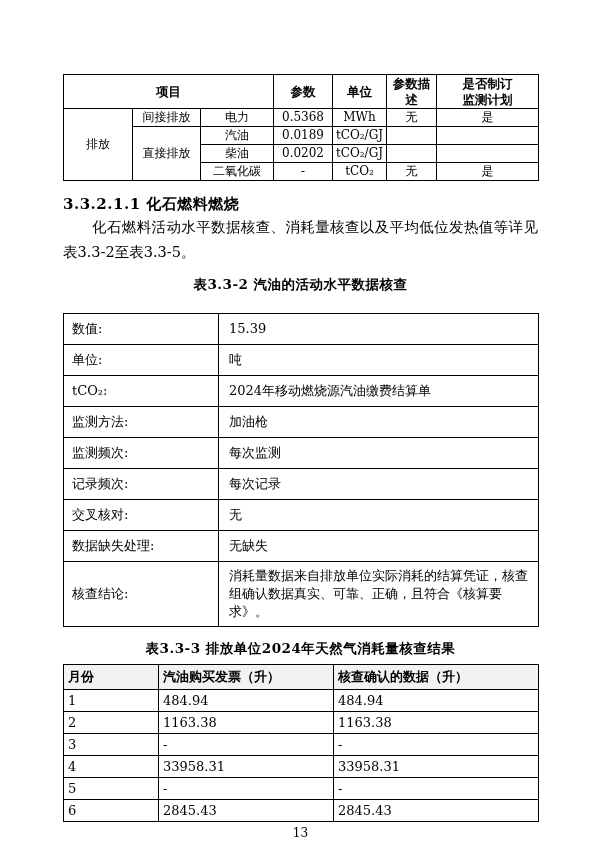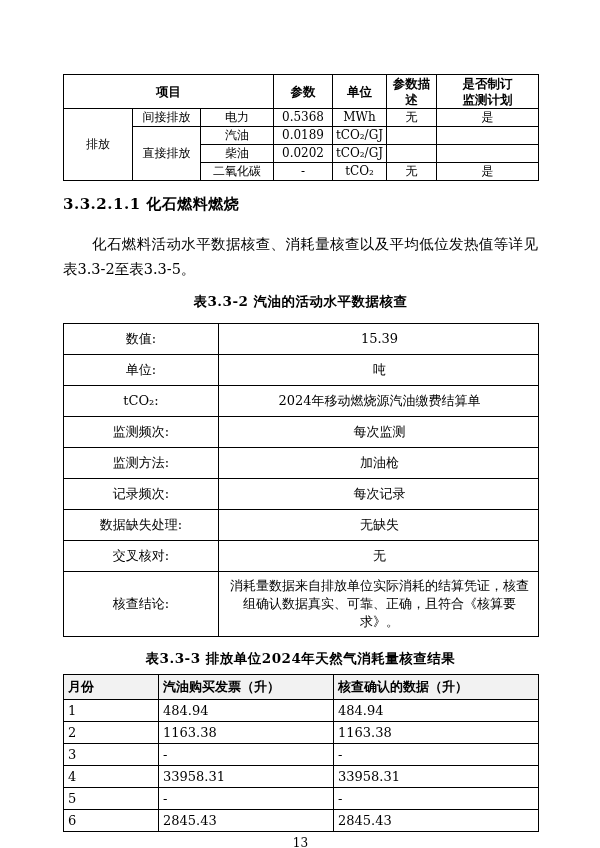--- a/index.html
+++ b/index.html
@@ -33,47 +33,47 @@
   }
   .pre { white-space: pre-line; }
 
   
   .section-heading {
     margin-top: 14px;
     font-size: 15px;
     font-weight: bold;
     letter-spacing: 0.5px;
   }
-  .para { margin-top: 18px; font-size: 14.5px; }
+  .para { margin-top: 1px; font-size: 14.5px; }
   .para .line1 {
     display: block;
     text-indent: 2em;
     text-align: justify;
     text-align-last: justify;
     line-height: 25px;
   }
   .para .line2 { display: block; line-height: 25px; }
 
   
   .caption {
     text-align: center;
     font-weight: bold;
     font-size: 13.5px;
     letter-spacing: 0.5px;
   }
-  .caption-2 { margin-top: 11px; margin-bottom: 12px; }
+  .caption-2 { margin-top: 11px; margin-bottom: 19px; }
   .caption-3 { margin-top: 13px; margin-bottom: 6px; }
 
   
   .kv-table td {
     font-size: 13px;
     line-height: 18px;
     padding: 5px 8px;
     height: 31px;
-    text-align: center;
+    text-align: left;
   }
   .kv-table td.kv-value { padding-left: 10px; }
   .kv-table tr.tall td { height: 44px; }
 
   
   .month-table td {
     font-size: 13px;
     padding: 2px 4px;
     height: 22px;
   }
@@ -168,38 +168,38 @@
       </tr>
       <tr>
         <td>单位:</td>
         <td class="kv-value">吨</td>
       </tr>
       <tr>
         <td>tCO₂:</td>
         <td class="kv-value">2024年移动燃烧源汽油缴费结算单</td>
       </tr>
       <tr>
+        <td>监测方法:</td>
+        <td class="kv-value">加油枪</td>
+      </tr>
+      <tr>
         <td>监测频次:</td>
         <td class="kv-value">每次监测</td>
       </tr>
       <tr>
-        <td>监测方法:</td>
-        <td class="kv-value">加油枪</td>
-      </tr>
-      <tr>
         <td>记录频次:</td>
         <td class="kv-value">每次记录</td>
       </tr>
       <tr>
+        <td>交叉核对:</td>
+        <td class="kv-value">无</td>
+      </tr>
+      <tr>
         <td>数据缺失处理:</td>
         <td class="kv-value">无缺失</td>
-      </tr>
-      <tr>
-        <td>交叉核对:</td>
-        <td class="kv-value">无</td>
       </tr>
       <tr class="tall">
         <td>核查结论:</td>
         <td class="kv-value">消耗量数据来自排放单位实际消耗的结算凭证，核查组确认数据真实、可靠、正确，且符合《核算要求》。</td>
       </tr>
     </tbody>
   </table>
 
   <div class="caption caption-3">表3.3-3 排放单位2024年天然气消耗量核查结果</div>
   <table class="month-table">

